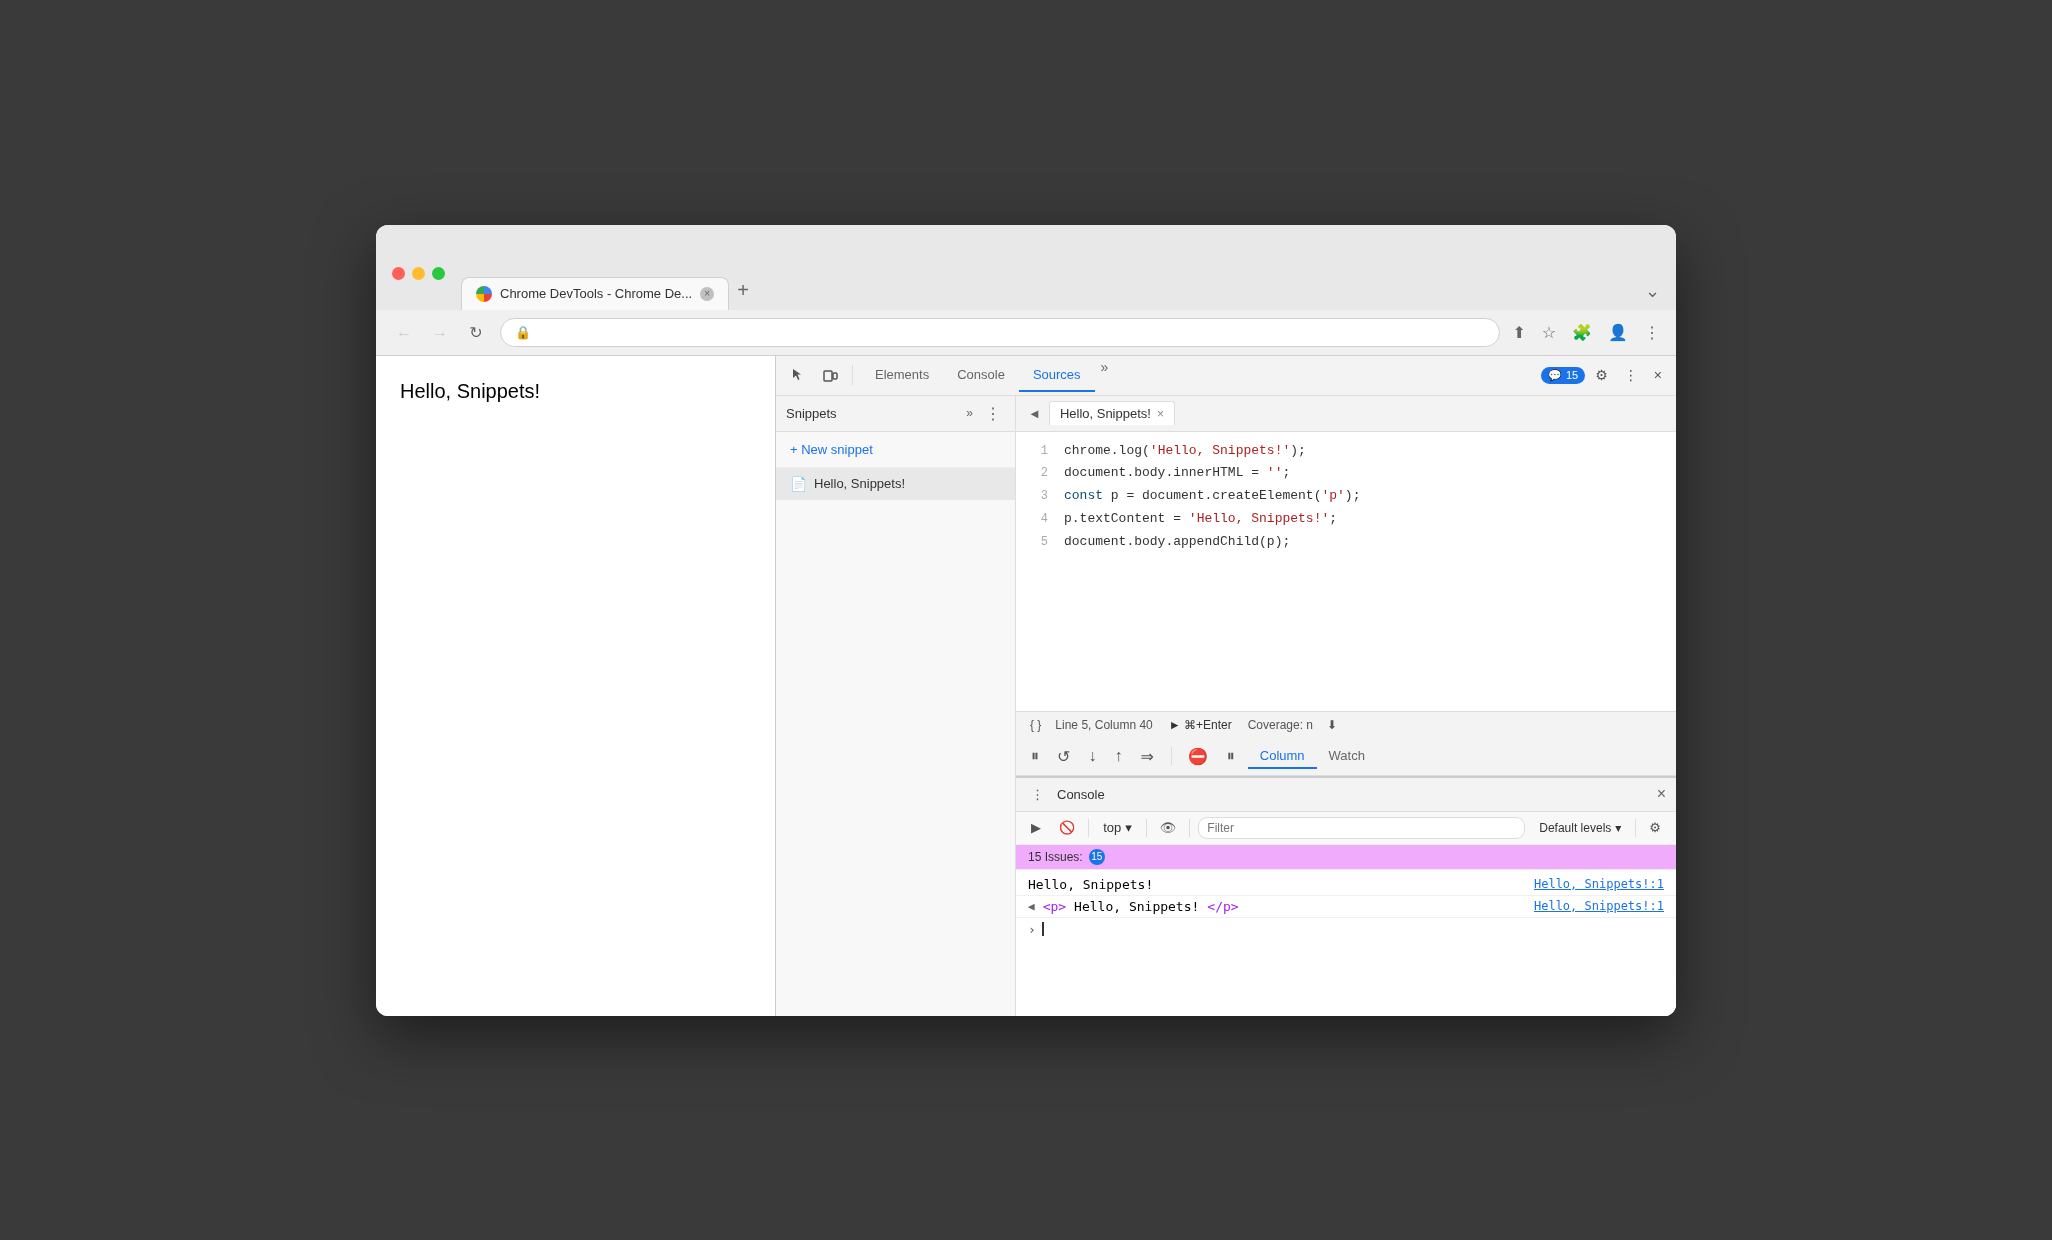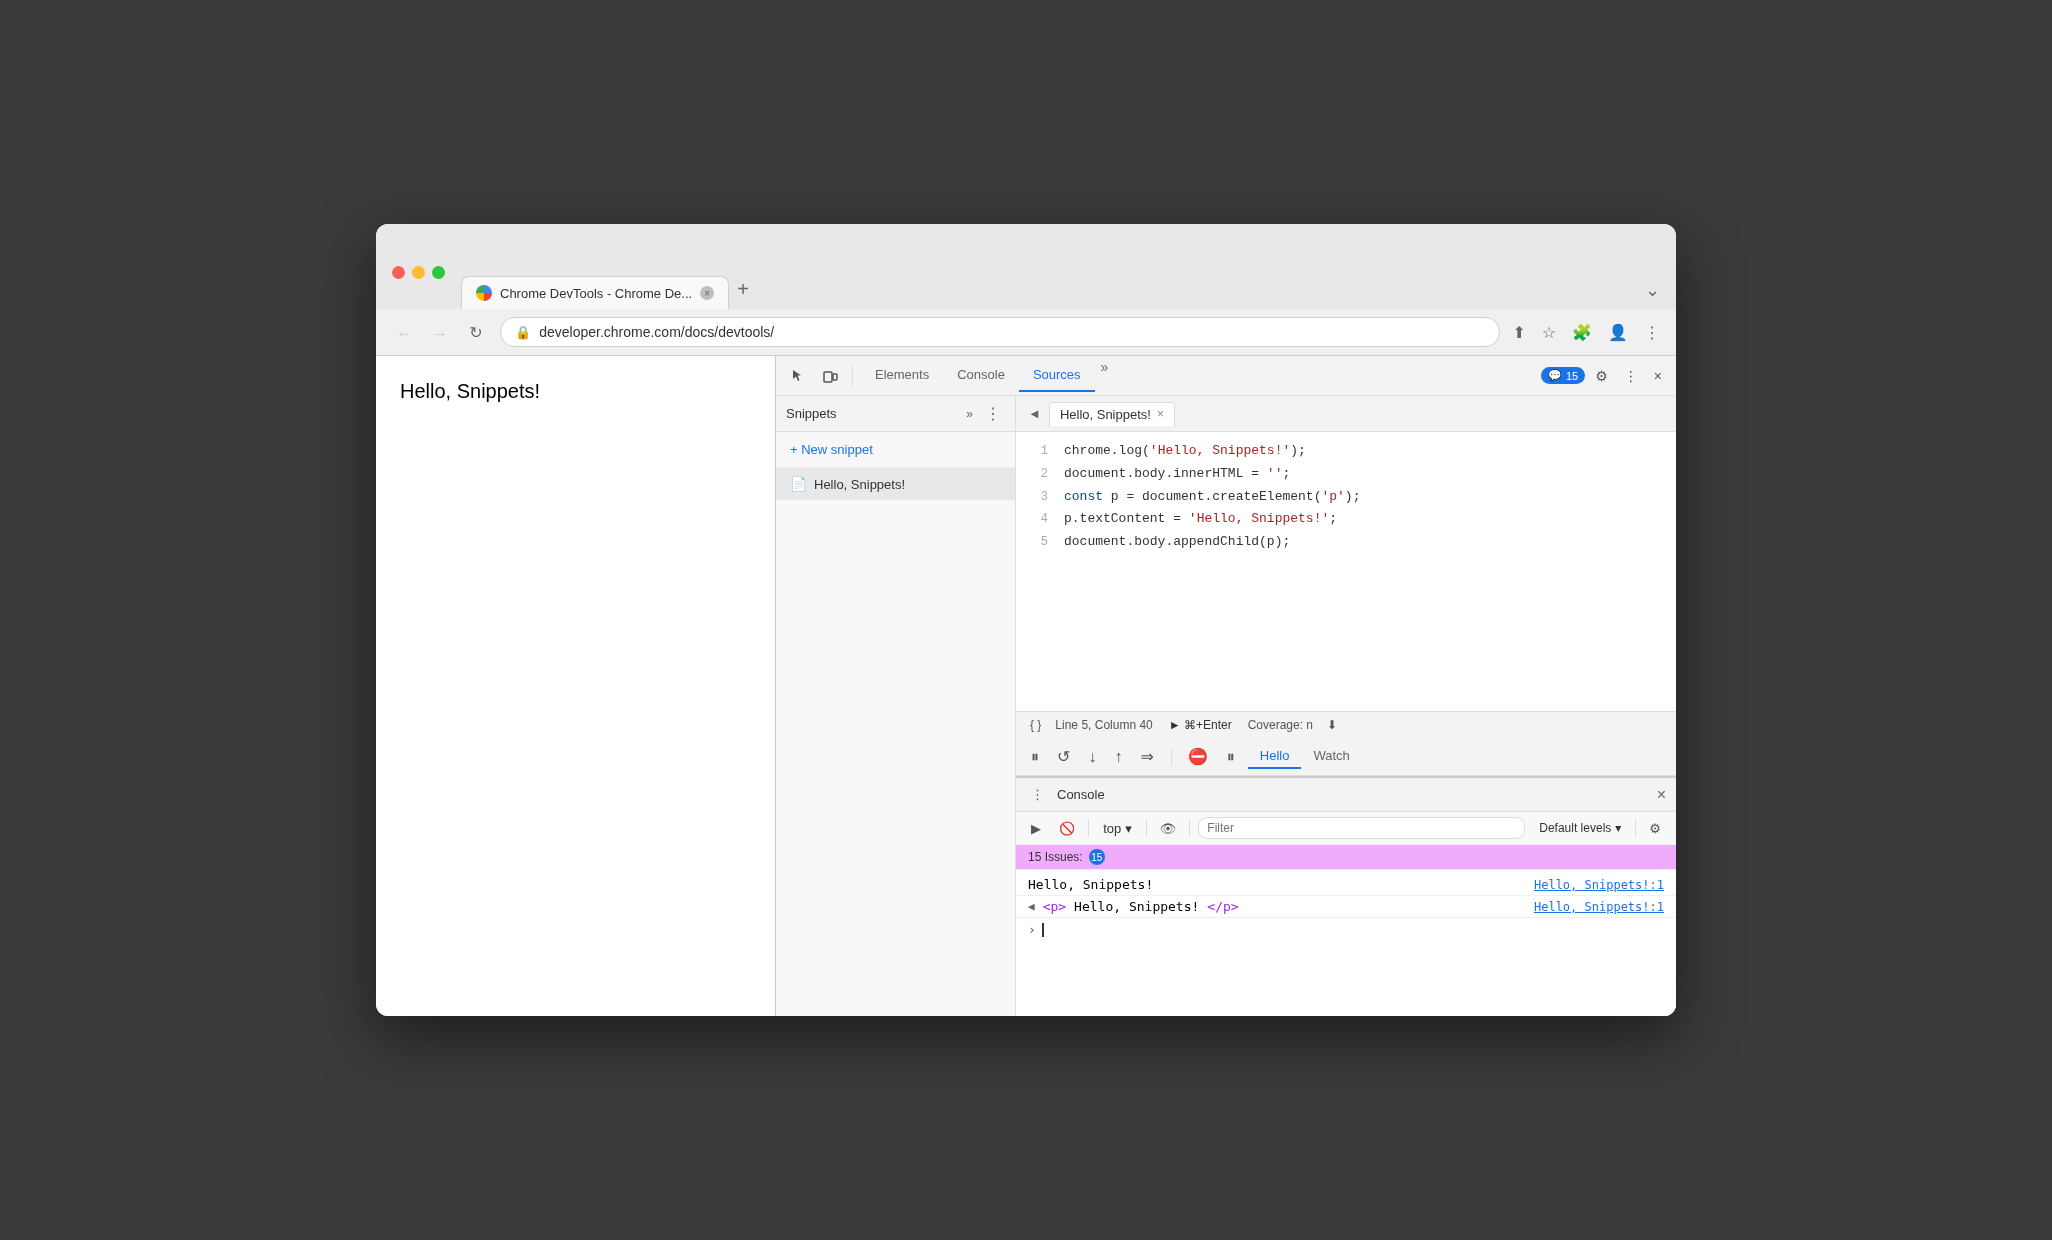--- a/index.html
+++ b/index.html
@@ -580,21 +580,20 @@
       <span class="tab-overflow">⌄</span>
     </div>
   </div>
 
   <div class="address-bar">
     <button class="nav-btn disabled">←</button>
     <button class="nav-btn disabled">→</button>
     <button class="nav-btn">↻</button>
     <div class="url-bar">
       <span class="url-lock">🔒</span>
-      <span class="url-text">developer.chrome.com/docs/devtools/</span>
     </div>
     <div class="toolbar-icons">
       <span class="toolbar-icon">⬆</span>
       <span class="toolbar-icon">☆</span>
       <span class="toolbar-icon">🧩</span>
       <span class="toolbar-icon">👤</span>
       <span class="toolbar-icon">⋮</span>
     </div>
   </div>
 
@@ -697,21 +696,21 @@
           <div class="debugger-toolbar">
             <button class="dbg-btn">⏸</button>
             <button class="dbg-btn">↺</button>
             <button class="dbg-btn">↓</button>
             <button class="dbg-btn">↑</button>
             <button class="dbg-btn">⇒</button>
             <div class="dbg-sep"></div>
             <button class="dbg-btn">⛔</button>
             <button class="dbg-btn">⏸</button>
             <div class="scope-watch-tabs">
-              <div class="sw-tab active">Hello</div>
+              <div class="sw-tab active">Column</div>
               <div class="sw-tab">Watch</div>
             </div>
           </div>
 
           <div class="console-section">
             <div class="console-header">
               <button class="con-btn">⋮</button>
               <span class="console-title">Console</span>
               <button class="console-close">×</button>
             </div>

